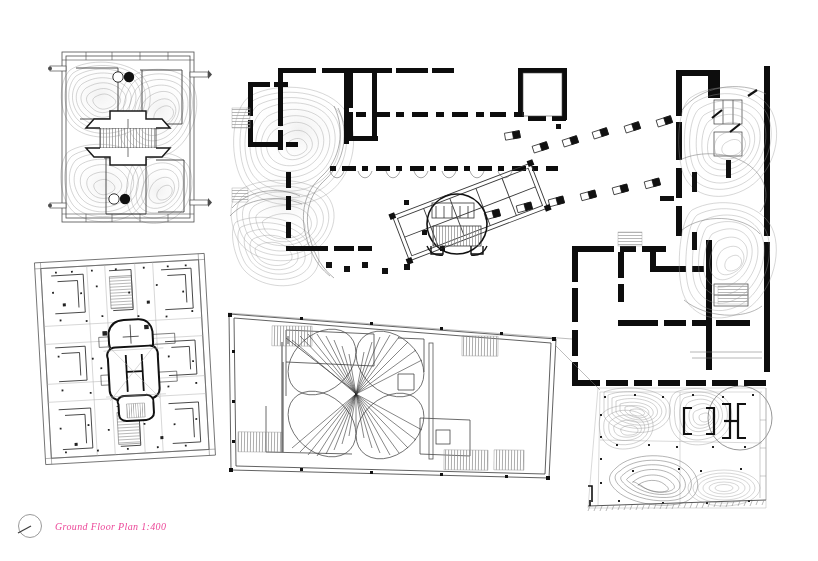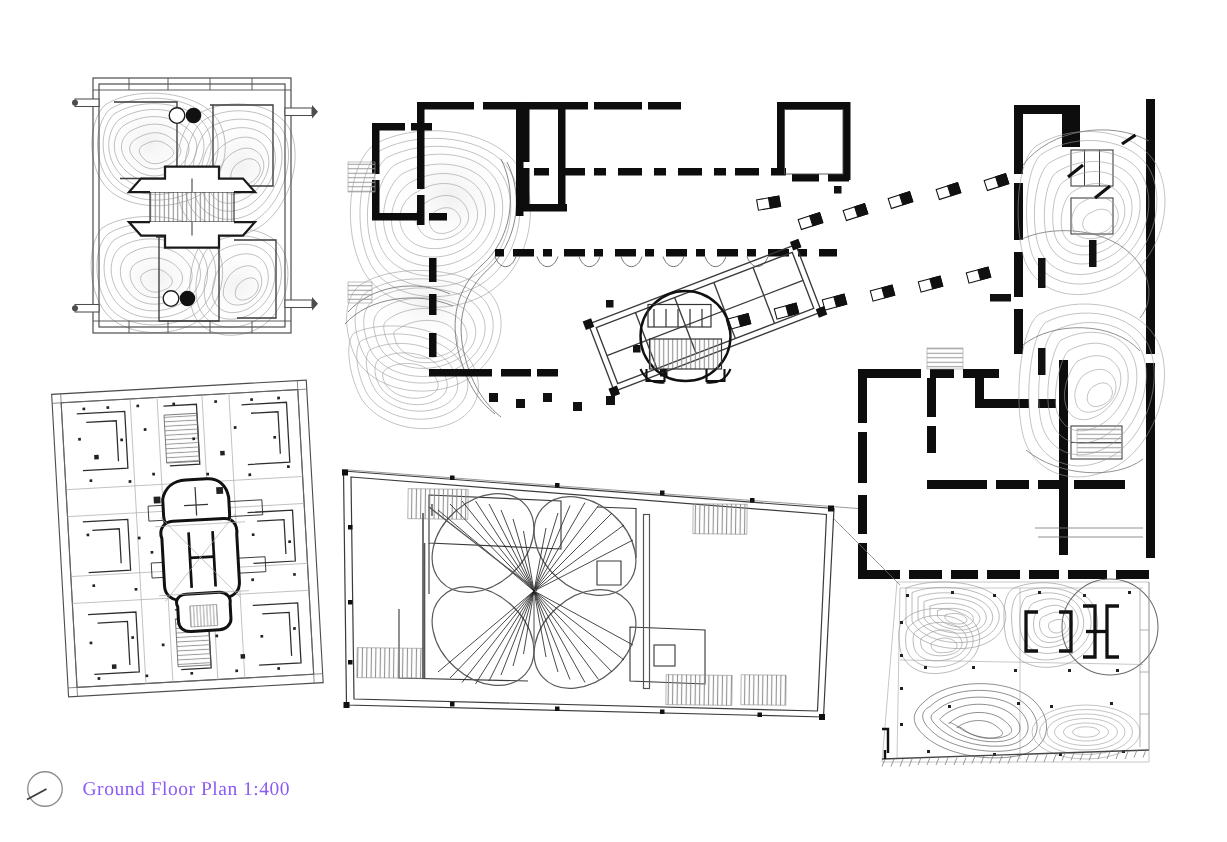--- a/index.html
+++ b/index.html
@@ -35,24 +35,25 @@
     gap: 11px;
     height: 40px;
   }
   #caption .sym {
     width: 30px;
     height: 30px;
     flex: 0 0 30px;
   }
   #caption .txt {
     font-family: "Liberation Serif", serif;
-    font-size: 13px;
+    font-size: 10px;
     letter-spacing: 0.35px;
-    color: #8b5cf6;
+    color: #ec4899;
     white-space: nowrap;
+    font-style: italic;
   }
 </style>
 </head>
 <body>
 
 <div id="sheet">
 
   <svg id="plan-svg" viewBox="0 0 818 561">
     <defs>
 

